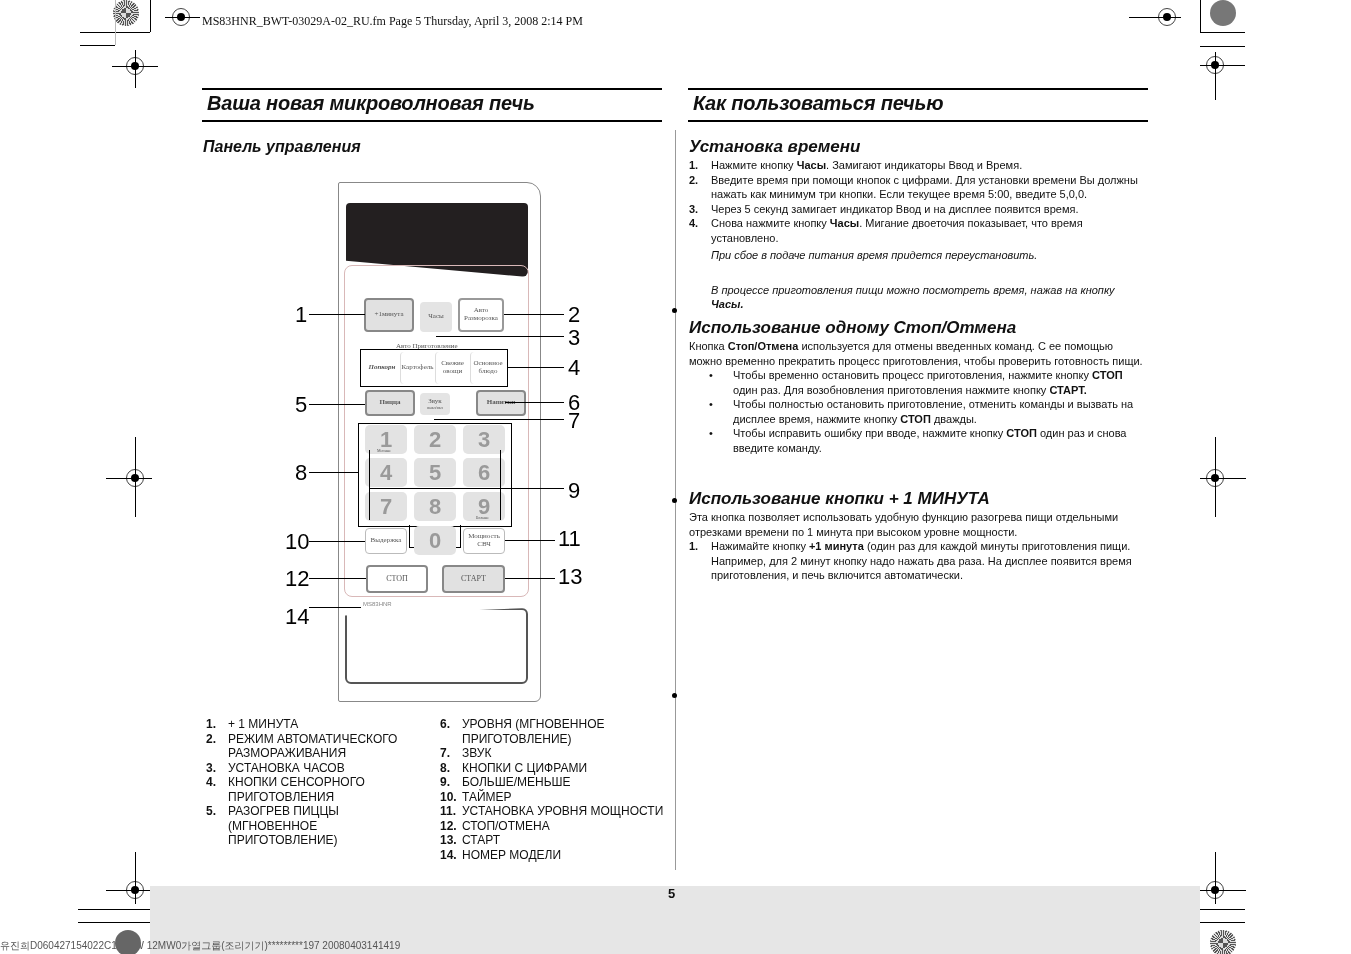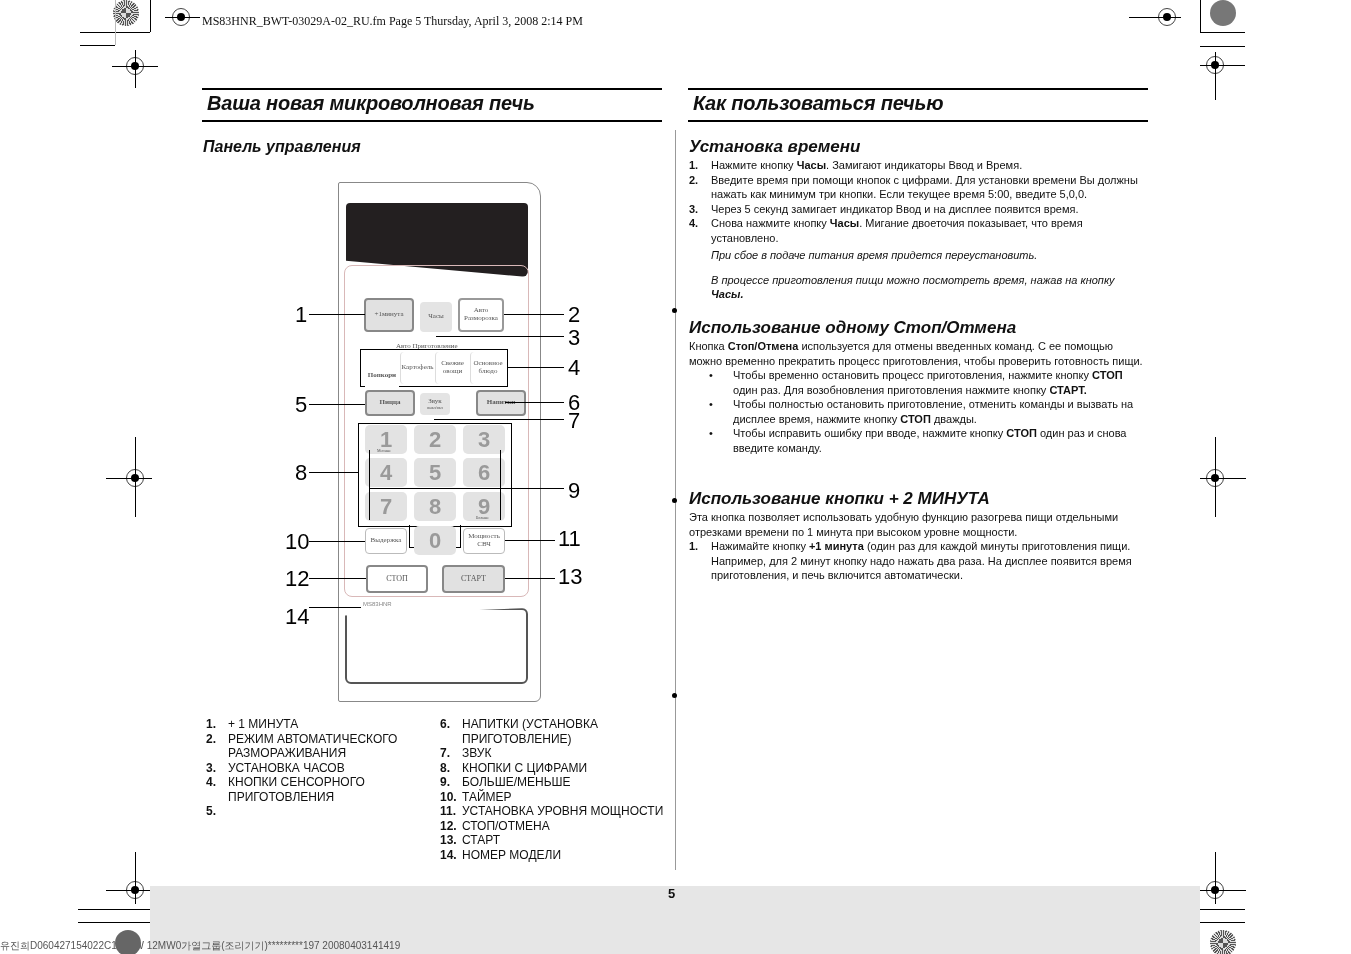--- a/index.html
+++ b/index.html
@@ -119,21 +119,21 @@
   <div class="abs panel"></div>
   <div class="abs display"></div>
   <div class="abs panel-inner"></div>
 
   <div class="abs btn dark" style="left:364px;top:298px;width:50px;height:34px;">+1минута</div>
   <div class="abs btn soft" style="left:420px;top:302px;width:32px;height:30px;">Часы</div>
   <div class="abs btn light" style="left:458px;top:298px;width:46px;height:34px;border:2px solid #999;">Авто Разморозка</div>
 
   <div class="abs tiny" style="left:396px;top:342px;font-size:7px;">Авто Приготовление</div>
   <div class="abs boxline" style="left:360px;top:349px;width:148px;height:38px;"></div>
-  <div class="abs btn light" style="left:365px;top:360px;width:34px;height:32px;border:none;font-weight:bold;">Попкорн</div>
+  <div class="abs btn light" style="left:365px;top:352px;width:34px;height:32px;border:none;font-weight:bold;font-style:italic;">Попкорн</div>
   <div class="abs btn light" style="left:400px;top:352px;width:34px;height:32px;border:none;border-left:1px solid #ddd;">Картофель</div>
   <div class="abs btn light" style="left:435px;top:352px;width:34px;height:32px;border:none;border-left:1px solid #ddd;">Свежие овощи</div>
   <div class="abs btn light" style="left:470px;top:352px;width:35px;height:32px;border:none;border-left:1px solid #ddd;">Основное блюдо</div>
 
   <div class="abs btn dark" style="left:365px;top:390px;width:50px;height:26px;font-weight:bold;">Пицца</div>
   <div class="abs btn soft" style="left:420px;top:393px;width:30px;height:22px;flex-direction:column;">
     <span>Звук</span>
     <span class="tiny">выкл/вкл</span>
   </div>
   <div class="abs btn dark" style="left:476px;top:390px;width:50px;height:26px;font-weight:bold;">Напитки</div>
@@ -204,26 +204,27 @@
   <div class="row">
       <span class="n">3.</span>
       <span>УСТАНОВКА ЧАСОВ</span>
     </div>
   <div class="row">
       <span class="n">4.</span>
       <span>КНОПКИ СЕНСОРНОГО ПРИГОТОВЛЕНИЯ</span>
     </div>
   <div class="row" style="width:160px;">
       <span class="n">5.</span>
+      <span>РАЗОГРЕВ ПИЦЦЫ (МГНОВЕННОЕ ПРИГОТОВЛЕНИЕ)</span>
     </div>
 </div>
 <div class="abs legend" style="left:440px;top:717px;width:230px;">
   <div class="row" style="width:190px;">
       <span class="n">6.</span>
-      <span>НАПИТКИ (УСТАНОВКА ПРИГОТОВЛЕНИЕ)</span>
+      <span>УРОВНЯ (МГНОВЕННОЕ ПРИГОТОВЛЕНИЕ)</span>
     </div>
   <div class="row">
       <span class="n">7.</span>
       <span>ЗВУК</span>
     </div>
   <div class="row">
       <span class="n">8.</span>
       <span>КНОПКИ С ЦИФРАМИ</span>
     </div>
   <div class="row">
@@ -274,21 +275,21 @@
       </div>
     <div class="ol-row">
         <span class="n">3.</span>
         <span>Через 5 секунд замигает индикатор Ввод и на дисплее появится время.</span>
       </div>
     <div class="ol-row">
         <span class="n">4.</span>
         <span><span>Снова нажмите кнопку  </span><b>Часы</b><span>. Мигание двоеточия показывает, что время установлено.</span></span>
       </div>
     <div class="note" style="margin-top:3px;">При сбое в подаче питания время придется переустановить.</div>
-    <div class="note" style="margin-top:10px;padding-right:20px;"><span>В процессе приготовления пищи можно посмотреть время, нажав на кнопку </span><b>Часы.</b></div>
+    <div class="note" style="margin-top:20px;padding-right:20px;"><span>В процессе приготовления пищи можно посмотреть время, нажав на кнопку </span><b>Часы.</b></div>
   </div>
 </div>
 
 <div class="abs" style="left:689px;top:318px;width:460px;">
   <div class="subtitle" style="margin-bottom:1px;">Использование одному Стоп/Отмена</div>
   <div class="body">
     <div><span>Кнопка </span><b>Стоп/Отмена</b><span> используется для отмены введенных команд.  С ее помощью можно временно прекратить процесс приготовления, чтобы проверить готовность пищи.</span></div>
     <div class="bullet-row">
         <span class="b">•</span>
         <span><span>Чтобы временно остановить процесс приготовления,  нажмите кнопку </span><b>СТОП</b><span> один раз. Для возобновления приготовления нажмите кнопку </span><b>СТАРТ.</b></span>
@@ -298,21 +299,21 @@
         <span><span>Чтобы полностью остановить приготовление, отменить команды и вызвать на дисплее время, нажмите кнопку </span><b>СТОП</b><span> дважды.</span></span>
       </div>
     <div class="bullet-row">
         <span class="b">•</span>
         <span><span>Чтобы исправить ошибку при вводе, нажмите кнопку </span><b>СТОП</b><span> один раз и снова введите команду.</span></span>
       </div>
   </div>
 </div>
 
 <div class="abs" style="left:689px;top:489px;width:460px;">
-  <div class="subtitle" style="margin-bottom:1px;">Использование кнопки + 2 МИНУТА</div>
+  <div class="subtitle" style="margin-bottom:1px;">Использование кнопки + 1 МИНУТА</div>
   <div class="body">
     <div>Эта кнопка позволяет использовать удобную функцию разогрева пищи отдельными отрезками времени по 1 минута при высоком уровне мощности.</div>
     <div class="ol-row">
         <span class="n">1.</span>
         <span><span>Нажимайте кнопку </span><b>+1 минута</b><span> (один раз для каждой минуты приготовления пищи. Например, для 2 минут кнопку надо нажать два раза. На дисплее появится время приготовления, и печь включится автоматически.</span></span>
       </div>
   </div>
 </div>
 
 </body></html>

